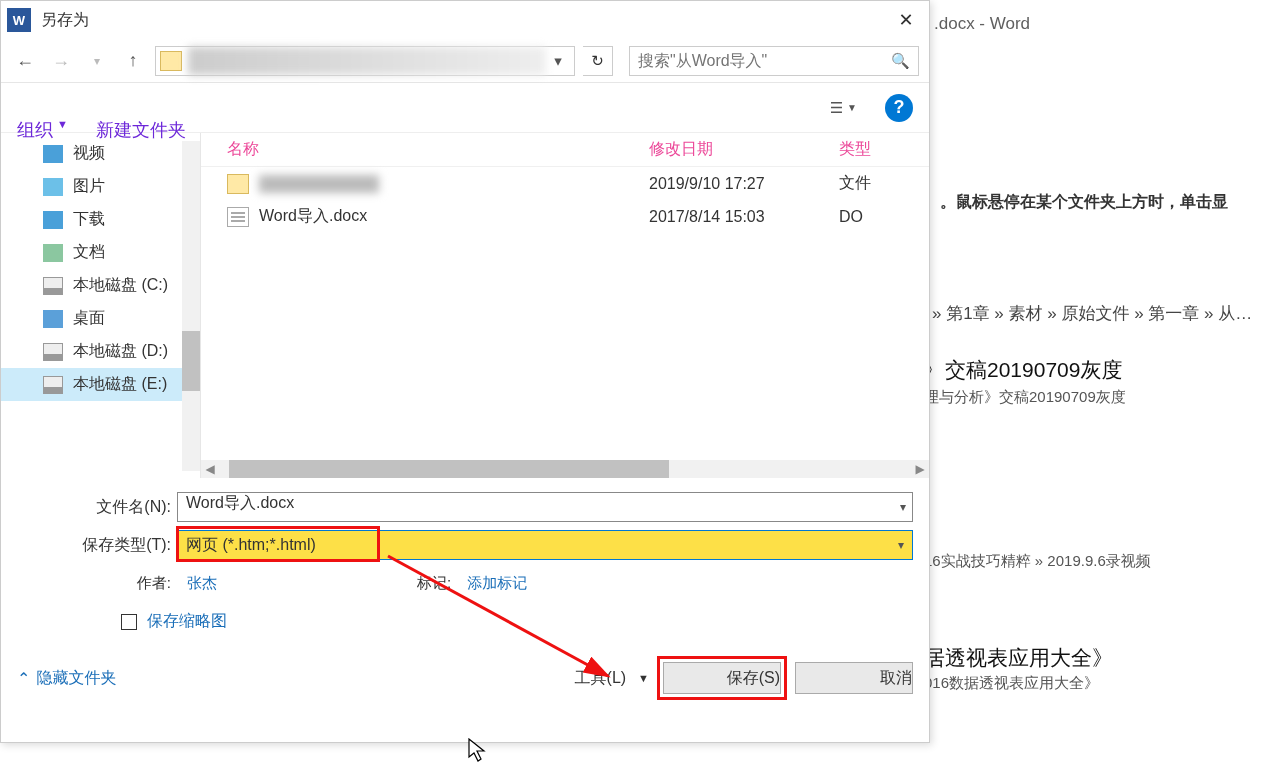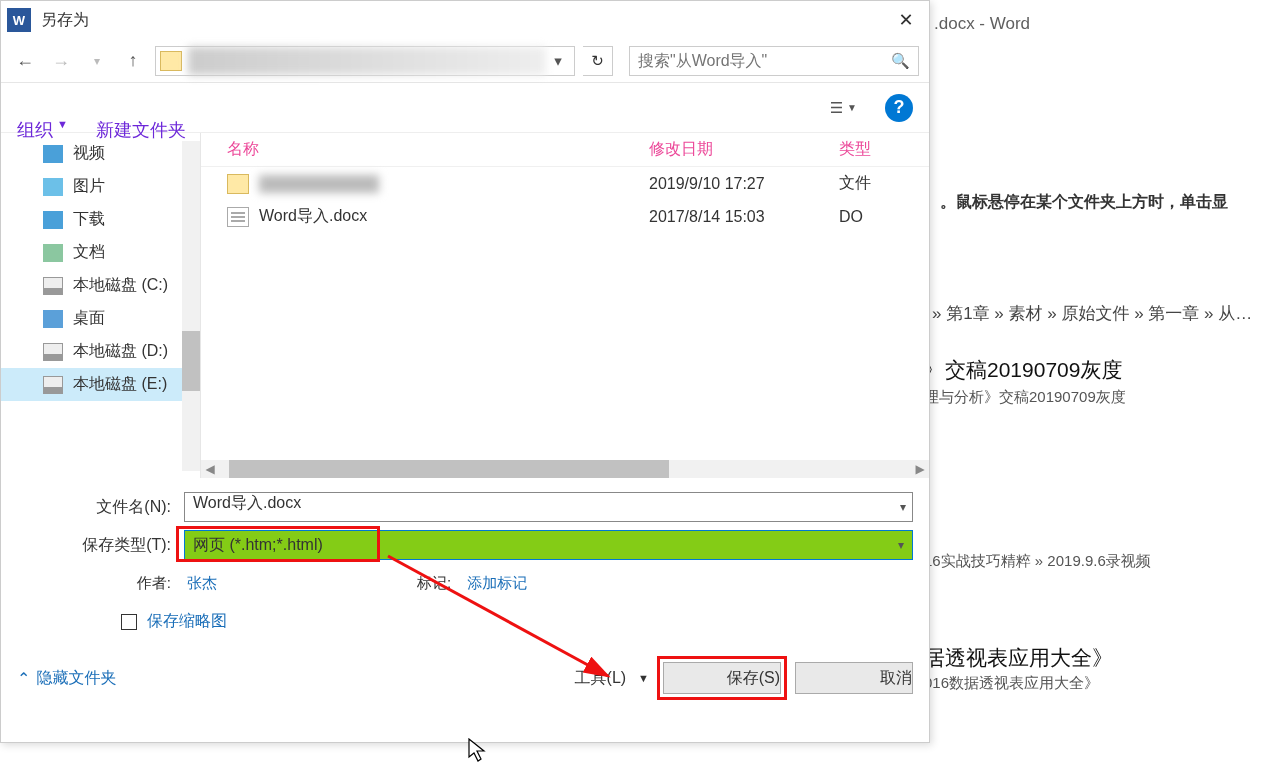--- a/index.html
+++ b/index.html
@@ -68,26 +68,26 @@
 .fic-doc { background: #fff; border: 1px solid #aaa; position: relative; }
 .fic-doc::after { content: ""; position: absolute; left: 3px; right: 3px; top: 4px; height: 2px; background: #aaa; box-shadow: 0 4px 0 #aaa, 0 8px 0 #aaa; }
 .blur-txt { display: inline-block; width: 120px; height: 18px; filter: blur(4px); background: #bbb; }
 
 .bottom-scroll { height: 18px; background: #f1f1f1; display: flex; align-items: center; }
 .bottom-scroll .arrowL, .bottom-scroll .arrowR { width: 18px; text-align: center; color: #888; font-size: 12px; }
 .bottom-scroll .track { flex: 1; position: relative; height: 100%; }
 .bottom-scroll .thumb { position: absolute; left: 10px; width: 440px; height: 100%; background: #c1c1c1; }
 
 .form { padding: 14px 16px 0 0; }
-.form-row { display: flex; align-items: center; margin-bottom: 8px; gap: 7px; }
+.form-row { display: flex; align-items: center; margin-bottom: 8px; }
 .form-row .flabel { width: 176px; text-align: right; padding-right: 6px; font-size: 16px; }
 .form-row .fcontrol { flex: 1; }
 .text-input { width: 100%; height: 30px; border: 1px solid #888; padding: 0 8px; font-size: 16px; background: #fff; position: relative; }
 .text-input .dd { position: absolute; right: 6px; top: 50%; transform: translateY(-50%); color: #555; font-size: 12px; }
-.combo { width: 100%; height: 30px; border: 1px solid #0078d4; background: #84cc16; padding: 0 8px; font-size: 16px; position: relative; display: flex; align-items: center; }
+.combo { width: 100%; height: 30px; border: 1px solid #0078d4; background: #fde047; padding: 0 8px; font-size: 16px; position: relative; display: flex; align-items: center; }
 .combo .dd { position: absolute; right: 8px; top: 50%; transform: translateY(-50%); color: #555; font-size: 12px; }
 .highlight-red { position: absolute; border: 3px solid #e11; pointer-events: none; z-index: 10; }
 
 .meta-row { display: flex; padding: 6px 0 18px 0; }
 .meta-item { display: flex; gap: 10px; font-size: 15px; }
 .meta-item .ml { text-align: right; width: 176px; padding-right: 6px; }
 .meta-item .mv { color: #1a6eb8; }
 .meta-item.second .ml { width: auto; margin-left: 200px; }
 .thumb-check { display: flex; align-items: center; gap: 10px; padding-left: 120px; margin-bottom: 30px; }
 .thumb-check .cb { width: 16px; height: 16px; border: 1px solid #333; background: #fff; }

